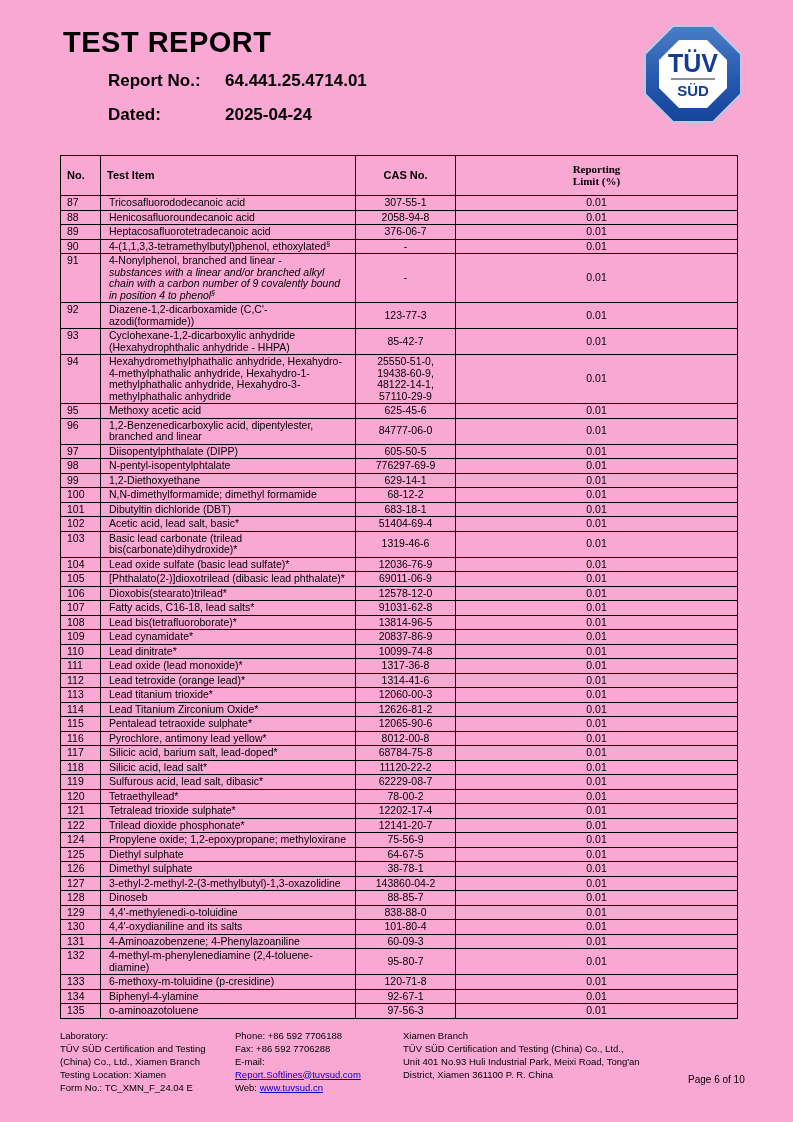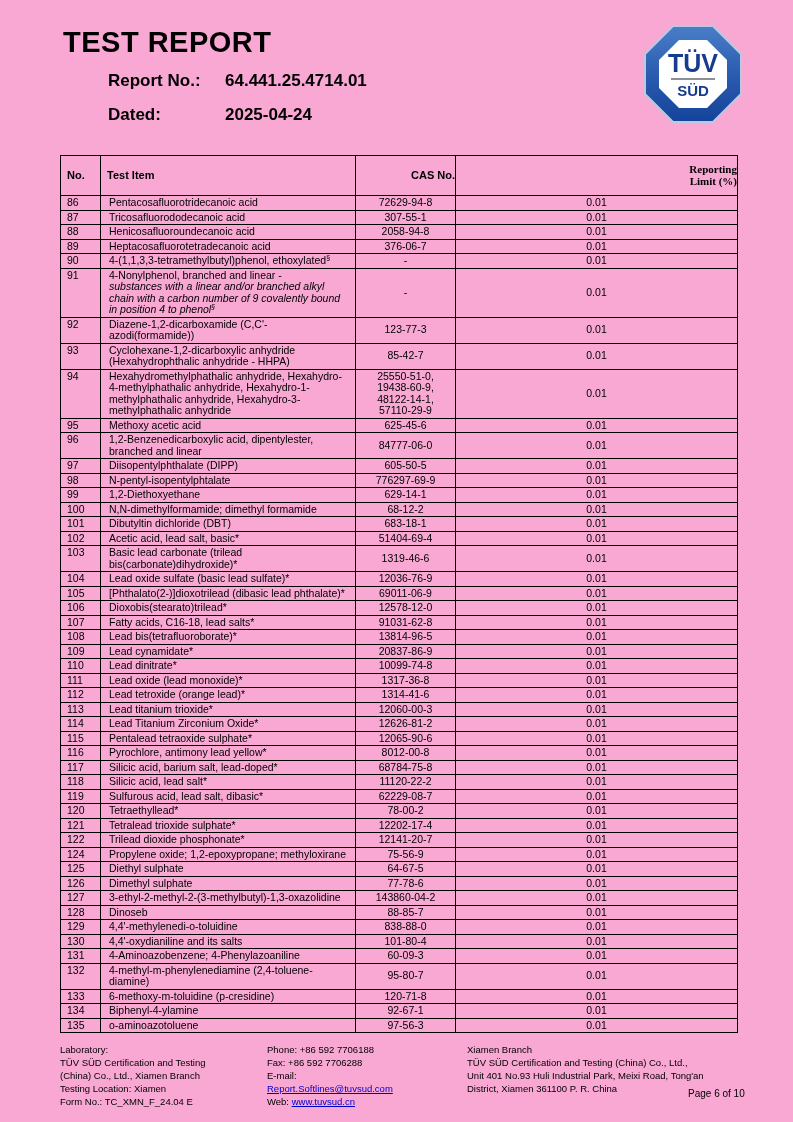--- a/index.html
+++ b/index.html
@@ -16,35 +16,35 @@
   .meta-label { width:117px; }
   .logo { position:absolute; top:24px; right:50px; width:100px; height:100px; }
   
   table.report {
     border-collapse:collapse; margin:30px 0 0 60px; width:677px;
     font-size:10.5px; line-height:11.5px; table-layout:fixed;
   }
   table.report th, table.report td { border:1px solid #000; }
   table.report { border:1.5px solid #000; }
   th.h-no, th.h-item { text-align:left; padding:4px 4px 4px 6px; font-size:11px; }
-  th.h-cas, th.h-limit { text-align:right; font-size:11px; }
+  th.h-cas, th.h-limit { text-align:center; font-size:11px; }
   th.h-limit { white-space:pre-line;font-family:Liberation Serif, serif; }
   th { height:40px; vertical-align:middle; }
   col.c-no { width:40px; } col.c-item { width:255px; }
   col.c-cas { width:100px; } col.c-limit { width:282px; }
   td.no { padding:1px 2px 1px 6px; vertical-align:top; }
   td.item { padding:1px 4px 1px 8px; vertical-align:top; }
   td.cas { text-align:center; vertical-align:middle; white-space:pre-line; padding:1px 2px; }
   td.limit { text-align:center; vertical-align:middle; padding:1px 2px; }
   td.item .ital { font-style:italic; }
   sup { font-size:7px; line-height:0; }
   
   .footer {
     position:relative; display:flex; margin:10px 0 0 60px; width:710px;
-    font-size:9.5px; line-height:13px;gap:32px;
+    font-size:9.5px; line-height:13px;
   }
   .f-col1 { width:175px; }
   .f-col2 { width:168px; }
   .f-col3 { width:275px; }
   .footer a { color:#0000cc; text-decoration:underline; }
   .page-label {
     position:absolute; left:628px; top:44px; font-size:10px; white-space:nowrap;
   }
 </style>
 </head>
@@ -90,26 +90,20 @@
       <tr>
         <th class="h-no">No.</th>
         <th class="h-item">Test Item</th>
         <th class="h-cas">CAS No.</th>
         <th class="h-limit">Reporting
 Limit (%)</th>
       </tr>
     </thead>
     <tbody>
         <tr>
-          <td class="no">86</td>
-          <td class="item"><span>Pentacosafluorotridecanoic acid</span></td>
-          <td class="cas">72629-94-8</td>
-          <td class="limit">0.01</td>
-        </tr>
-        <tr>
           <td class="no">87</td>
           <td class="item"><span>Tricosafluorododecanoic acid</span></td>
           <td class="cas">307-55-1</td>
           <td class="limit">0.01</td>
         </tr>
         <tr>
           <td class="no">88</td>
           <td class="item"><span>Henicosafluoroundecanoic acid</span></td>
           <td class="cas">2058-94-8</td>
           <td class="limit">0.01</td>
@@ -329,21 +323,21 @@
         </tr>
         <tr>
           <td class="no">125</td>
           <td class="item"><span>Diethyl sulphate</span></td>
           <td class="cas">64-67-5</td>
           <td class="limit">0.01</td>
         </tr>
         <tr>
           <td class="no">126</td>
           <td class="item"><span>Dimethyl sulphate</span></td>
-          <td class="cas">77-78-6</td>
+          <td class="cas">38-78-1</td>
           <td class="limit">0.01</td>
         </tr>
         <tr>
           <td class="no">127</td>
           <td class="item"><span>3-ethyl-2-methyl-2-(3-methylbutyl)-1,3-oxazolidine</span></td>
           <td class="cas">143860-04-2</td>
           <td class="limit">0.01</td>
         </tr>
         <tr>
           <td class="no">128</td>

